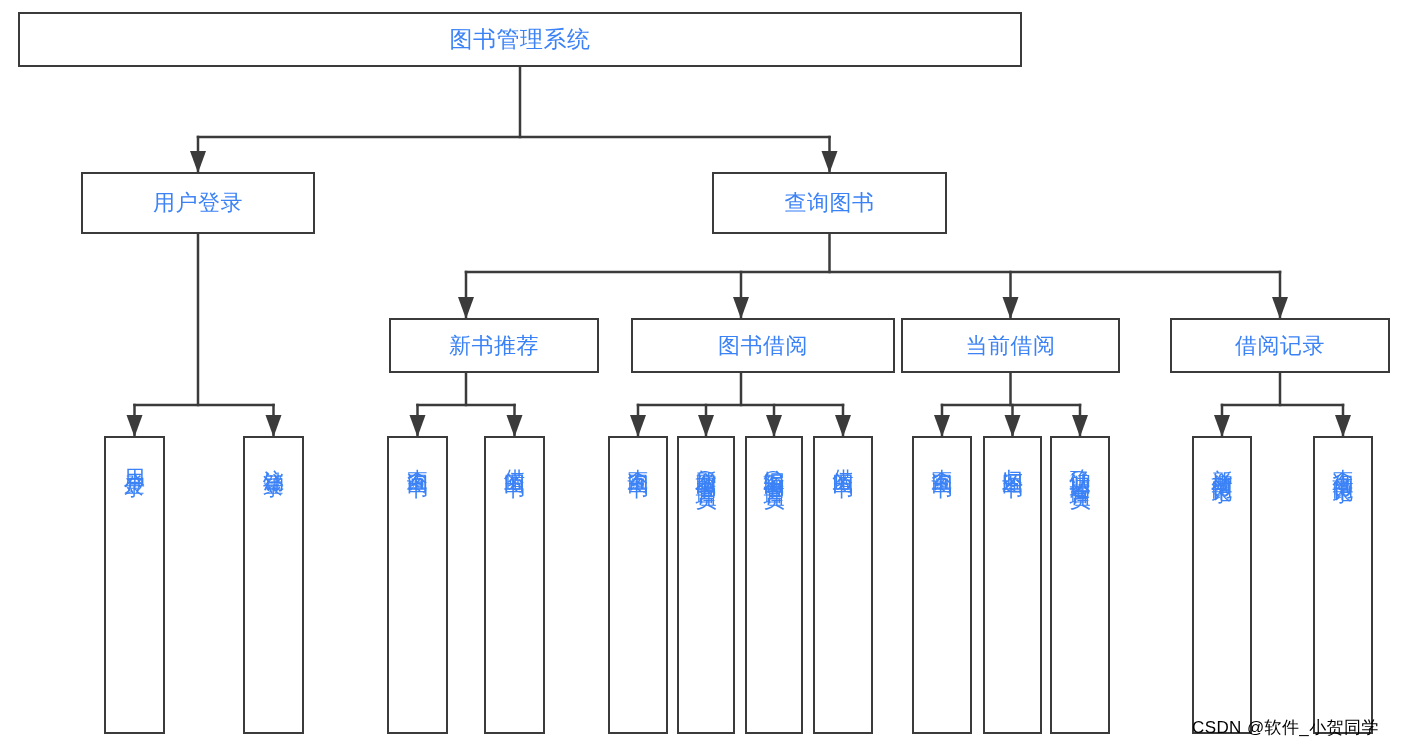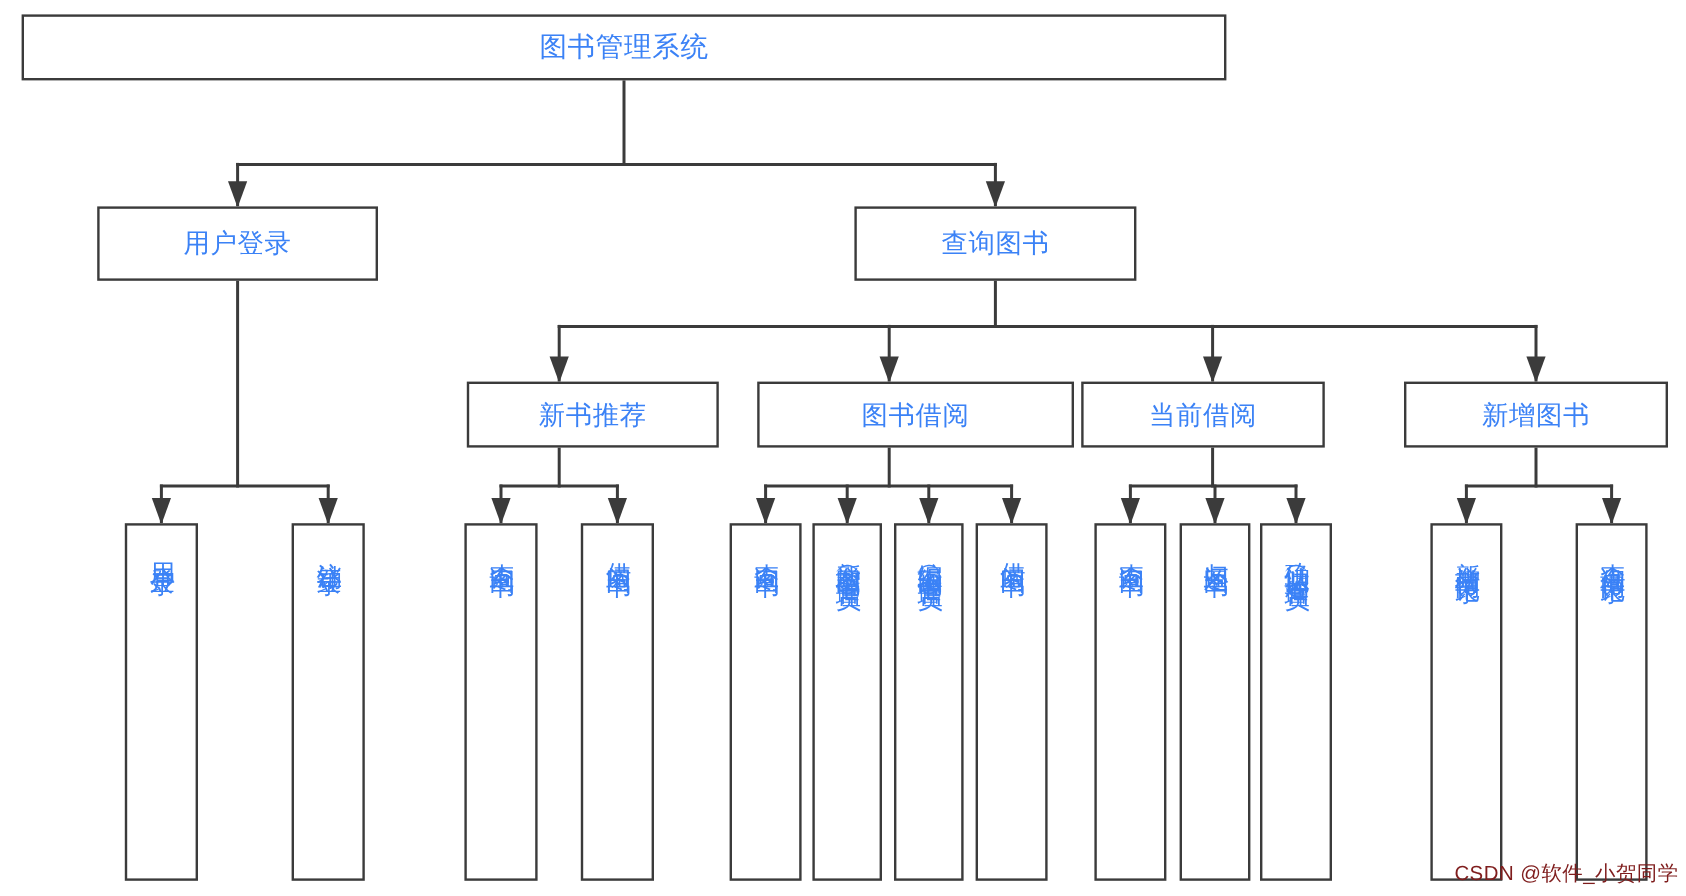--- a/index.html
+++ b/index.html
@@ -69,25 +69,24 @@
     max-height: 272px;
   }
   .node.vert.tall .node-label {
     max-height: 280px;
   }
   #watermark {
     position: absolute;
     left: 1192px;
     top: 716px;
     font-size: 17px;
-    color: #7f1d1d;
+    color: #000000;
     white-space: nowrap;
     letter-spacing: 0.4px;
     user-select: none;
-    padding-left: 20px;
   }
 </style>
 </head>
 <body>
 
 <div id="diagram-root">
   <svg id="edges-layer" viewBox="0 0 1405 747">
       <line x1="520" y1="67" x2="520" y2="137" stroke="#3b3b3b" stroke-width="2.5" stroke-linecap="square"></line>
       <line x1="198" y1="137" x2="829.5" y2="137" stroke="#3b3b3b" stroke-width="2.5" stroke-linecap="square"></line>
       <line x1="198" y1="137" x2="198" y2="171" stroke="#3b3b3b" stroke-width="2.5" stroke-linecap="square"></line>
@@ -150,25 +149,25 @@
       </div>
       <div class="node horiz" style="left: 712px; top: 172px; width: 235px; height: 62px; border-color: rgb(59, 59, 59); background: rgb(255, 255, 255);">
         <span class="node-label">查询图书</span>
       </div>
       <div class="node horiz" style="left: 361px; top: 318px; width: 210px; height: 55px; border-color: rgb(59, 59, 59); background: rgb(255, 255, 255); margin-left: 28px;">
         <span class="node-label">新书推荐</span>
       </div>
       <div class="node horiz" style="left: 631px; top: 318px; width: 264px; height: 55px; border-color: rgb(59, 59, 59); background: rgb(255, 255, 255);">
         <span class="node-label">图书借阅</span>
       </div>
-      <div class="node horiz" style="left: 901px; top: 318px; width: 203px; height: 55px; border-color: rgb(59, 59, 59); background: rgb(255, 255, 255);">
+      <div class="node horiz" style="left: 901px; top: 318px; width: 219px; height: 55px; border-color: rgb(59, 59, 59); background: rgb(255, 255, 255);">
         <span class="node-label">当前借阅</span>
       </div>
       <div class="node horiz" style="left: 1170px; top: 318px; width: 220px; height: 55px; border-color: rgb(59, 59, 59); background: rgb(255, 255, 255);">
-        <span class="node-label">新增图书</span>
+        <span class="node-label">借阅记录</span>
       </div>
       <div class="node vert" style="left: 104px; top: 436px; width: 61px; height: 298px; border-color: rgb(59, 59, 59); background: rgb(255, 255, 255);">
         <span class="node-label">用户登录</span>
       </div>
       <div class="node vert" style="left: 243px; top: 436px; width: 61px; height: 298px; border-color: rgb(59, 59, 59); background: rgb(255, 255, 255);">
         <span class="node-label">注销登录</span>
       </div>
       <div class="node vert" style="left: 387px; top: 436px; width: 61px; height: 298px; border-color: rgb(59, 59, 59); background: rgb(255, 255, 255);">
         <span class="node-label">查询图书</span>
       </div>

